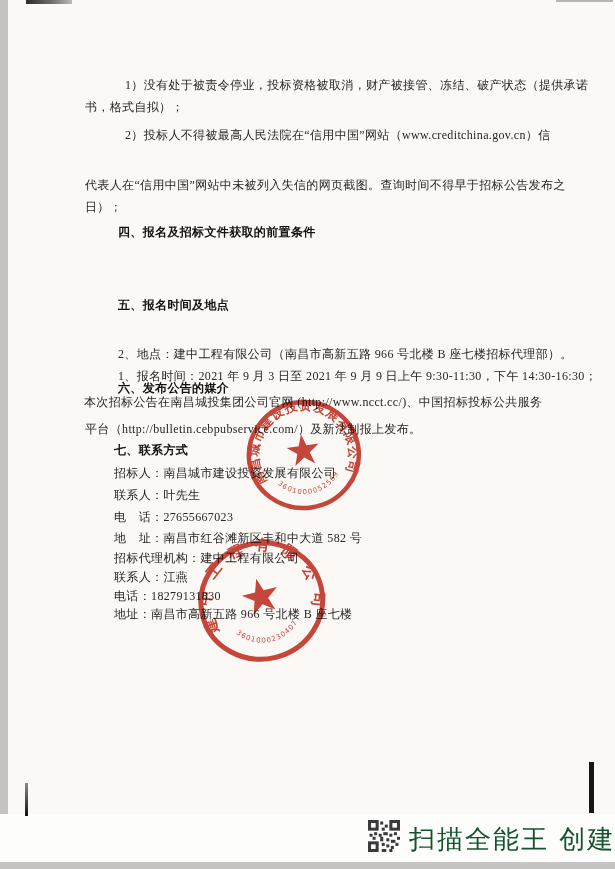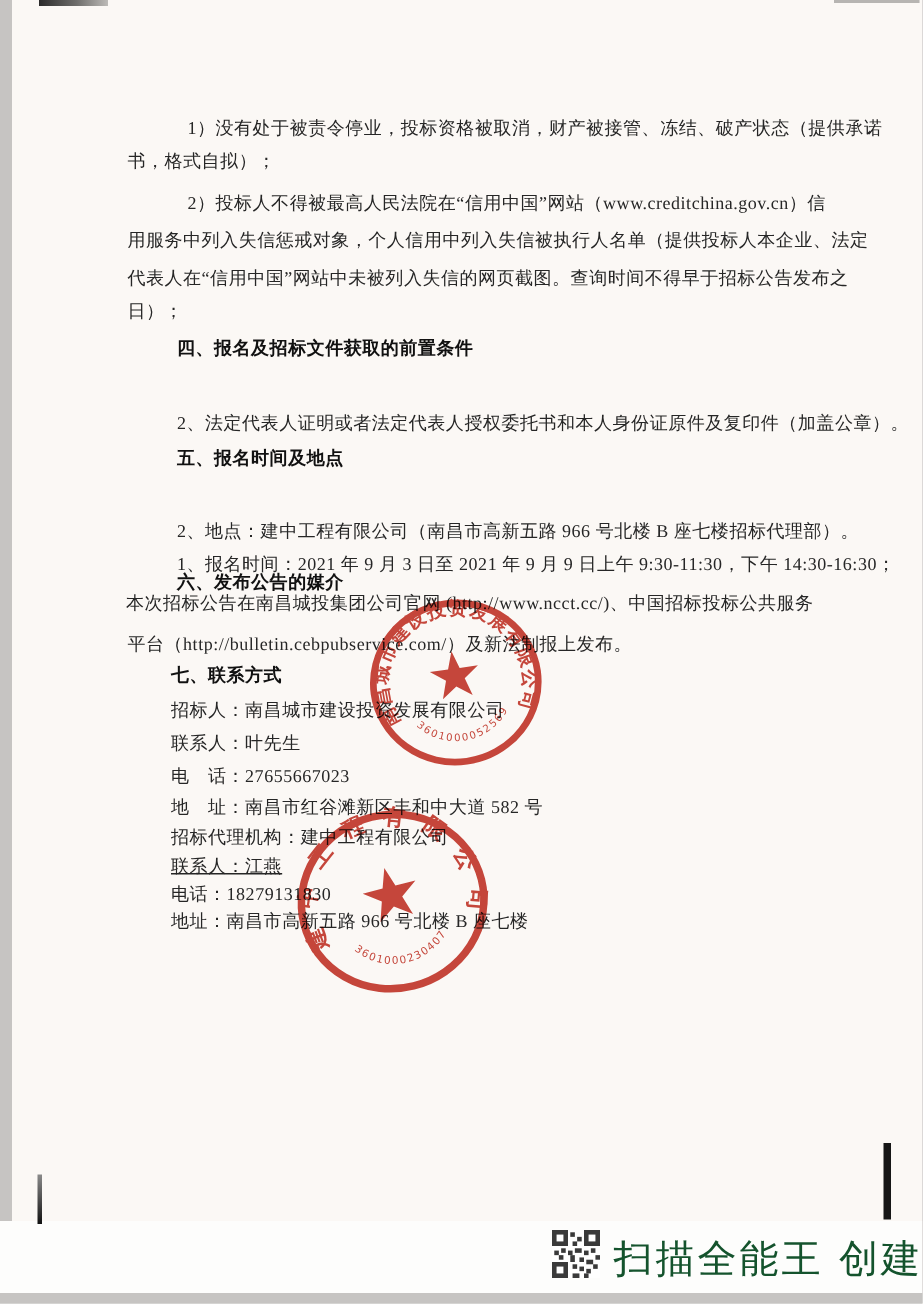--- a/index.html
+++ b/index.html
@@ -30,42 +30,40 @@
 </head>
 <body>
 
 <div id="page">
   <div id="paper"></div>
   <div id="lower-strip"></div>
 
   <div class="line" style="left:125px;top:78px;">1）没有处于被责令停业，投标资格被取消，财产被接管、冻结、破产状态（提供承诺</div>
   <div class="line" style="left:85px;top:100px;">书，格式自拟）；</div>
   <div class="line" style="left:125px;top:128px;">2）投标人不得被最高人民法院在“信用中国”网站（www.creditchina.gov.cn）信</div>
-  <div class="line" style="left:85px;top:153px;">用服务中列入失信惩戒对象，个人信用中列入失信被执行人名单（提供投标人本企业、法定</div>
   <div class="line" style="left:85px;top:178px;">代表人在“信用中国”网站中未被列入失信的网页截图。查询时间不得早于招标公告发布之</div>
   <div class="line" style="left:85px;top:200px;">日）；</div>
 
   <div class="line bold" style="left:118px;top:225px;">四、报名及招标文件获取的前置条件</div>
-  <div class="line" style="left:118px;top:275px;">2、法定代表人证明或者法定代表人授权委托书和本人身份证原件及复印件（加盖公章）。</div>
 
   <div class="line bold" style="left:118px;top:298px;">五、报名时间及地点</div>
   <div class="line" style="left:118px;top:323px;margin-top:46px;">1、报名时间：2021 年 9 月 3 日至 2021 年 9 月 9 日上午 9:30-11:30，下午 14:30-16:30；</div>
   <div class="line" style="left:118px;top:347px;">2、地点：建中工程有限公司（南昌市高新五路 966 号北楼 B 座七楼招标代理部）。</div>
 
   <div class="line bold" style="left:118px;top:353px;margin-top:28px;">六、发布公告的媒介</div>
   <div class="line" style="left:84px;top:395px;">本次招标公告在南昌城投集团公司官网 (http://www.ncct.cc/)、中国招标投标公共服务</div>
   <div class="line" style="left:85px;top:422px;">平台（http://bulletin.cebpubservice.com/）及新法制报上发布。</div>
 
   <div class="line bold" style="left:114px;top:443px;">七、联系方式</div>
   <div class="line" style="left:114px;top:466px;">招标人：南昌城市建设投资发展有限公司</div>
   <div class="line" style="left:114px;top:488px;">联系人：叶先生</div>
   <div class="line" style="left:114px;top:510px;">电　话：27655667023</div>
   <div class="line" style="left:114px;top:531px;">地　址：南昌市红谷滩新区丰和中大道 582 号</div>
   <div class="line" style="left:114px;top:551px;">招标代理机构：建中工程有限公司</div>
-  <div class="line" style="left:114px;top:570px;text-decoration:underline;">联系人：江燕</div>
+  <div class="line" style="left:114px;top:570px;">联系人：江燕</div>
   <div class="line" style="left:114px;top:589px;">电话：18279131830</div>
   <div class="line" style="left:114px;top:607px;">地址：南昌市高新五路 966 号北楼 B 座七楼</div>
 
   <svg class="seal" style="left:245px;top:398px;transform:rotate(-8deg);" width="118" height="116" viewBox="0 0 118 116">
     <ellipse cx="59" cy="57" rx="55" ry="53" fill="none" stroke="#c43a2e" stroke-width="4.5"></ellipse>
     <path id="sealArc1" d="M 20 80 A 45.3 45.3 0 1 1 98 80" fill="none"></path>
     <path id="sealNum1" d="M 26 78 A 39.1 39.1 0 0 0 92 78" fill="none"></path>
     <text font-size="12.5" fill="#c43a2e" letter-spacing="1" font-family="Liberation Serif, DejaVu Serif, serif" font-weight="bold">
       <textPath href="#sealArc1" startOffset="2">南昌城市建设投资发展有限公司</textPath>
     </text>

